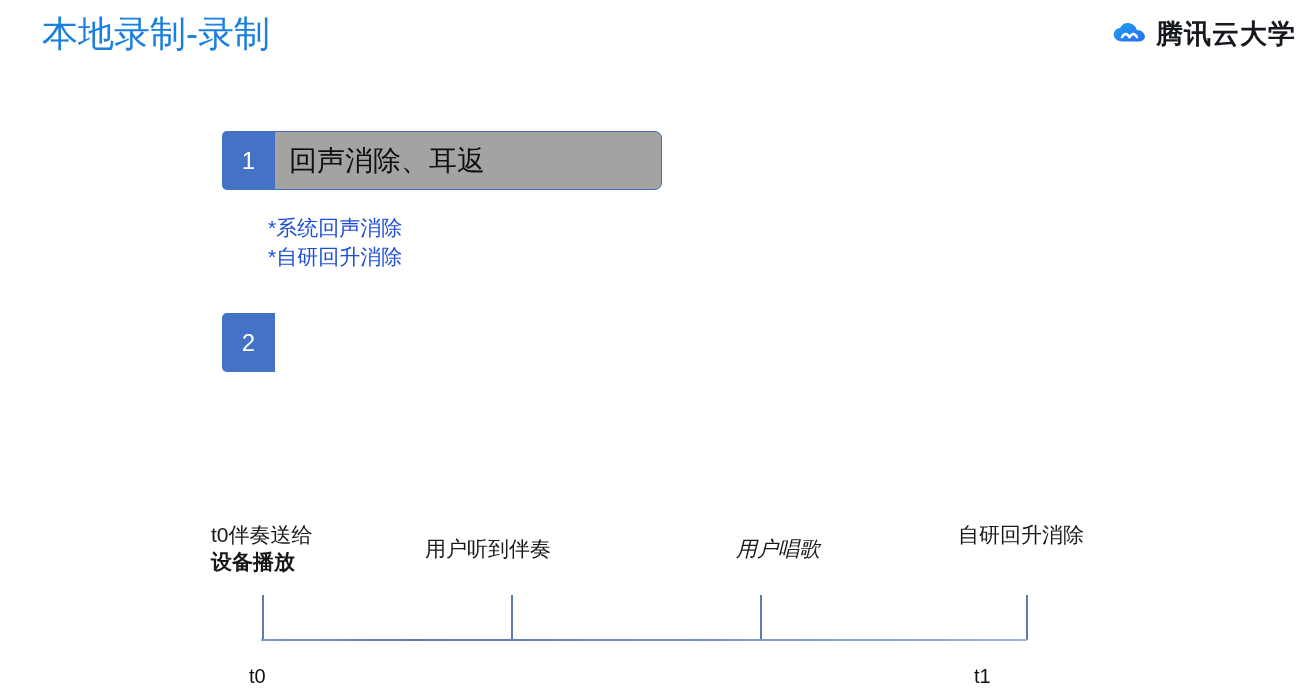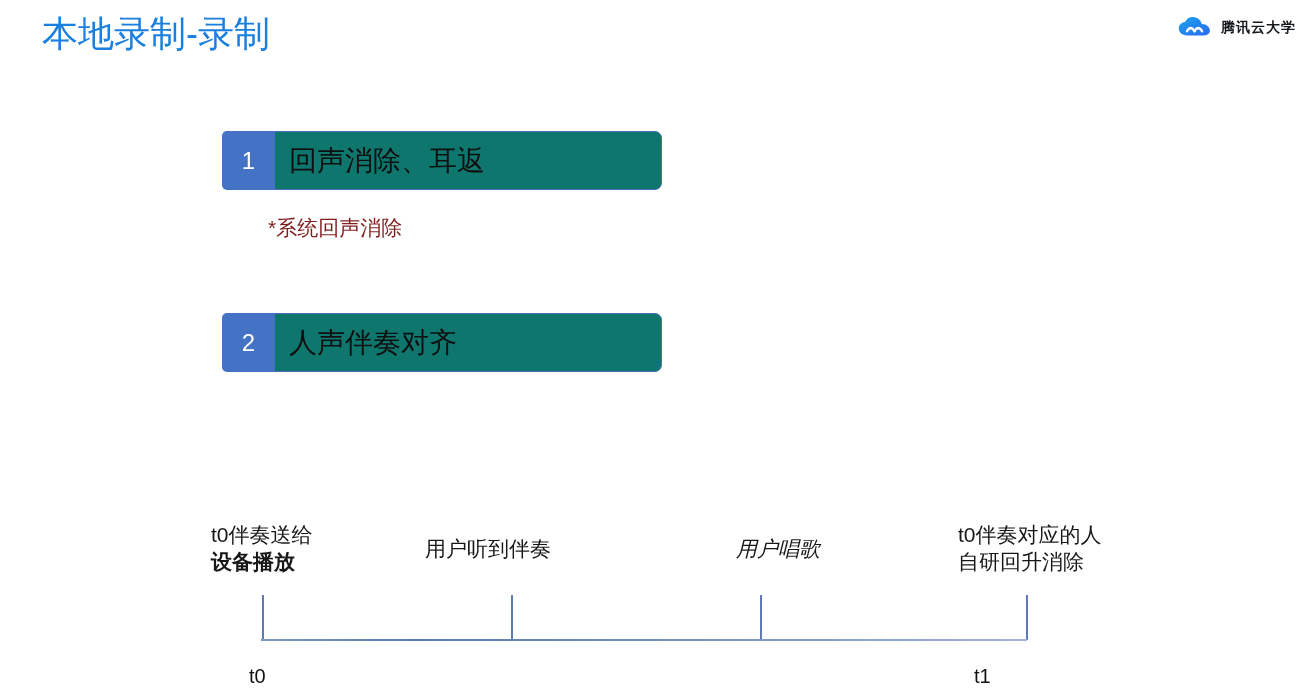--- a/index.html
+++ b/index.html
@@ -35,21 +35,21 @@
     display: flex;
     align-items: center;
     gap: 9px;
   }
   #brand-logo .cloud-icon {
     width: 34px;
     height: 24px;
     display: block;
   }
   #brand-logo .brand-text {
-    font-size: 14px;
+    font-size: 27px;
     font-weight: bold;
     color: #15181c;
     letter-spacing: 1px;
     white-space: nowrap;
   }
 
   
   .section-block {
     position: absolute;
     left: 222px;
@@ -69,40 +69,40 @@
     color: #ffffff;
     font-size: 24px;
     display: flex;
     align-items: center;
     justify-content: center;
     position: relative;
     z-index: 2;
   }
   .section-body {
     flex: 1 1 auto;
-    background: #0f766e;
+    background: #a3a3a3;
     border: 1.3px solid #4a6eb5;
     border-radius: 7px;
     margin-left: -9px;
     display: flex;
     align-items: center;
     padding-left: 22px;
     box-sizing: border-box;
     font-size: 28px;
     color: #0f0f0f;
     position: relative;
     z-index: 1;
   }
 
   .section-bullets {
     position: absolute;
     left: 268px;
     font-size: 21px;
     line-height: 29px;
-    color: #7f1d1d;
+    color: #1d4ed8;
     white-space: nowrap;
   }
   .section-bullets .bullet-line {
     display: block;
   }
 
   
   #timeline {
     position: absolute;
     left: 0;
@@ -163,26 +163,26 @@
 </div>
 
 <div class="section-block" style="top:131px;">
   <div class="section-box">
     <div class="section-num">1</div>
     <div class="section-body">回声消除、耳返</div>
   </div>
 </div>
 <div class="section-bullets" style="top:213px;">
   <span class="bullet-line">*系统回声消除</span>
+  <span class="bullet-line">*自研回升消除</span>
 </div>
 
 <div class="section-block" style="top:313px;">
   <div class="section-box">
     <div class="section-num">2</div>
-    <div class="section-body">人声伴奏对齐</div>
   </div>
 </div>
 <div class="section-bullets" style="top:393px;">
 </div>
 
 <div id="timeline">
 
   <div class="tl-label" style="left:211px; top:521px;">
     <span style="display:block;">t0伴奏送给</span>
     <span style="display:block;font-weight:bold;">设备播放</span>
@@ -190,21 +190,20 @@
 
   <div class="tl-label" style="left:425px; top:535px;">
     <span style="display:block;">用户听到伴奏</span>
   </div>
 
   <div class="tl-label" style="left:736px; top:535px;font-style:italic;">
     <span style="display:block;">用户唱歌</span>
   </div>
 
   <div class="tl-label" style="left:958px; top:521px;">
-    <span style="display:block;">t0伴奏对应的人</span>
     <span style="display:block;">自研回升消除</span>
   </div>
 
   <div class="tl-tick" style="left:262px;"></div>
   <div class="tl-tick" style="left:511px;"></div>
   <div class="tl-tick" style="left:760px;"></div>
   <div class="tl-tick" style="left:1026px;"></div>
 
   <div class="tl-axis"></div>
 

